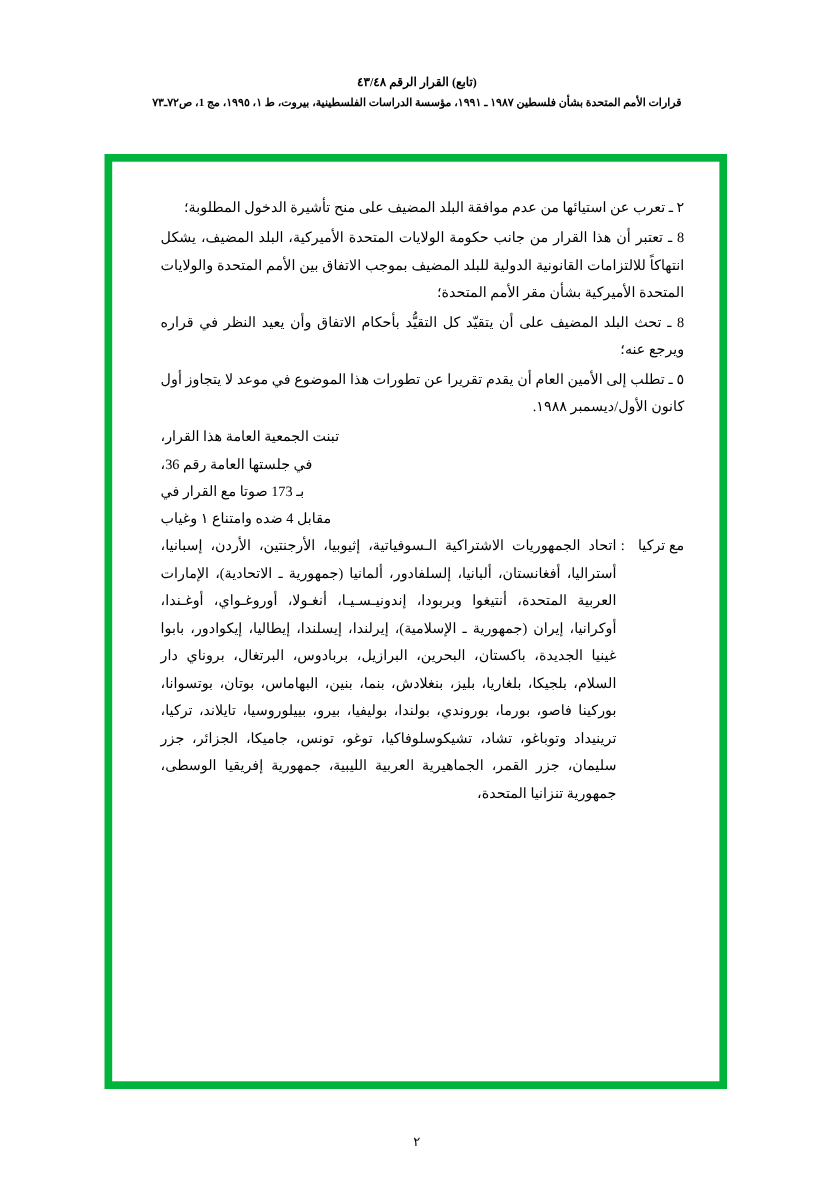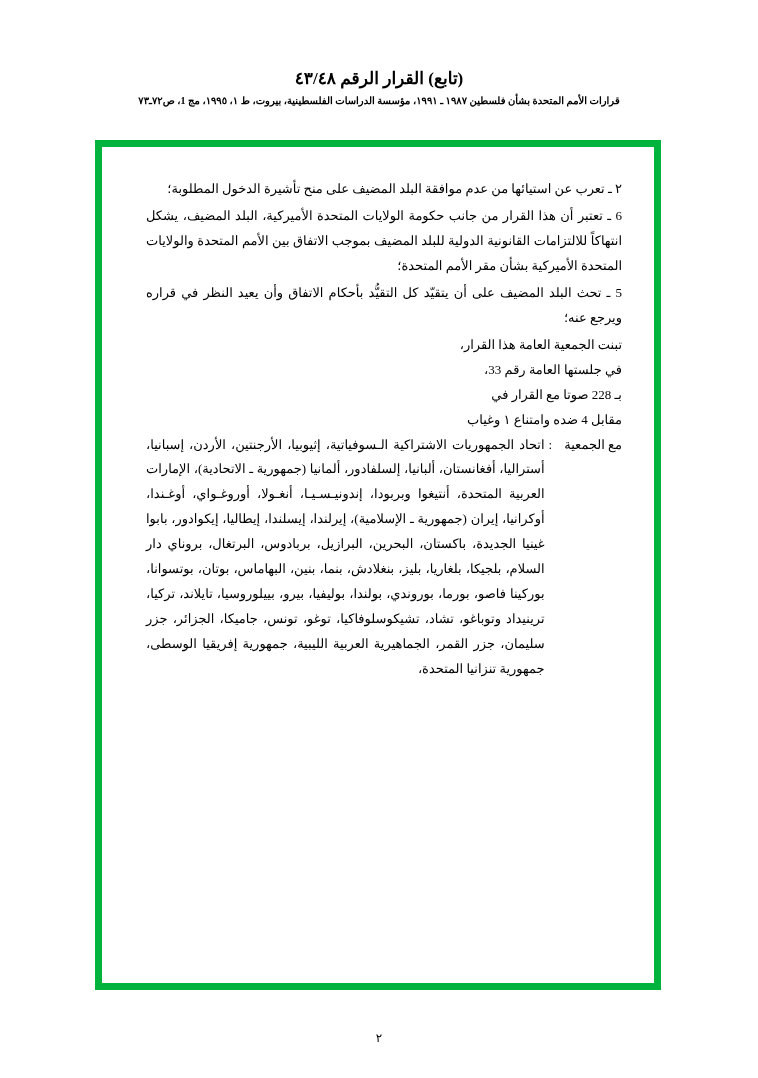--- a/index.html
+++ b/index.html
@@ -16,21 +16,21 @@
     overflow: hidden;
   }
   .header {
     position: absolute;
     top: 68px;
     left: 0;
     right: 0;
     text-align: center;
   }
   .header-title {
-    font-size: 17px;
+    font-size: 11px;
     font-weight: bold;
     color: #000;
     letter-spacing: 0;
     margin-bottom: 6px;
     direction: rtl;
   }
   .header-sub {
     font-size: 10px;
     font-weight: bold;
     color: #000;
@@ -62,21 +62,21 @@
     text-align: justify;
     text-align-last: right;
   }
   .para {
     margin: 0 0 2px 0;
   }
   .vote-block {
     direction: rtl;
     font-size: 13px;
     line-height: 1.92;
-    text-align: right;
+    text-align: left;
   }
   .vote-block div {
     white-space: nowrap;
   }
   .res-row {
     display: flex;
     direction: rtl;
     font-size: 13px;
     line-height: 1.92;
   }
@@ -112,33 +112,34 @@
   <div class="header">
     <div class="header-title">(تابع) القرار الرقم ٤٣/٤٨</div>
     <div class="header-sub">قرارات الأمم المتحدة بشأن فلسطين ١٩٨٧ ـ ١٩٩١، مؤسسة الدراسات الفلسطينية، بيروت، ط ١، ١٩٩٥، مج 1، ص٧٢ـ٧٣</div>
   </div>
 
   <div class="frame">
     <div class="frame-inner">
 
       <div class="body-text">
         <p class="para">٢ ـ تعرب عن استيائها من عدم موافقة البلد المضيف على منح تأشيرة الدخول المطلوبة؛</p>
-        <p class="para">6 ـ تعتبر أن هذا القرار من جانب حكومة الولايات المتحدة الأميركية، البلد المضيف، يشكل انتهاكاً للالتزامات القانونية الدولية للبلد المضيف بموجب الاتفاق بين الأمم المتحدة والولايات المتحدة الأميركية بشأن مقر الأمم المتحدة؛</p>
-        <p class="para">5 ـ تحث البلد المضيف على أن يتقيّد كل التقيُّد بأحكام الاتفاق وأن يعيد النظر في قراره ويرجع عنه؛</p>
+        <p class="para">8 ـ تعتبر أن هذا القرار من جانب حكومة الولايات المتحدة الأميركية، البلد المضيف، يشكل انتهاكاً للالتزامات القانونية الدولية للبلد المضيف بموجب الاتفاق بين الأمم المتحدة والولايات المتحدة الأميركية بشأن مقر الأمم المتحدة؛</p>
+        <p class="para">8 ـ تحث البلد المضيف على أن يتقيّد كل التقيُّد بأحكام الاتفاق وأن يعيد النظر في قراره ويرجع عنه؛</p>
+        <p class="para">٥ ـ تطلب إلى الأمين العام أن يقدم تقريرا عن تطورات هذا الموضوع في موعد لا يتجاوز أول كانون الأول/ديسمبر ١٩٨٨.</p>
       </div>
 
       <div class="vote-block">
         <div>تبنت الجمعية العامة هذا القرار،</div>
-        <div>في جلستها العامة رقم 33،</div>
-        <div>بـ 228 صوتا مع القرار في</div>
+        <div>في جلستها العامة رقم 36،</div>
+        <div>بـ 173 صوتا مع القرار في</div>
         <div>مقابل 4 ضده وامتناع ١ وغياب</div>
       </div>
 
       <div class="res-row">
-        <div class="res-label">مع الجمعية</div>
+        <div class="res-label">مع تركيا</div>
         <div class="res-colon">:</div>
         <div class="res-list">اتحاد الجمهوريات الاشتراكية الـسوفياتية، إثيوبيا، الأرجنتين، الأردن، إسبانيا، أستراليا، أفغانستان، ألبانيا، إلسلفادور، ألمانيا (جمهورية ـ الاتحادية)، الإمارات العربية المتحدة، أنتيغوا وبربودا، إندونيـسـيـا، أنغـولا، أوروغـواي، أوغـندا، أوكرانيا، إيران (جمهورية ـ الإسلامية)، إيرلندا، إيسلندا، إيطاليا، إيكوادور، بابوا غينيا الجديدة، باكستان، البحرين، البرازيل، بربادوس، البرتغال، بروناي دار السلام، بلجيكا، بلغاريا، بليز، بنغلادش، بنما، بنين، البهاماس، بوتان، بوتسوانا، بوركينا فاصو، بورما، بوروندي، بولندا، بوليفيا، بيرو، بييلوروسيا، تايلاند، تركيا، ترينيداد وتوباغو، تشاد، تشيكوسلوفاكيا، توغو، تونس، جاميكا، الجزائر، جزر سليمان، جزر القمر، الجماهيرية العربية الليبية، جمهورية إفريقيا الوسطى، جمهورية تنزانيا المتحدة،</div>
       </div>
 
     </div>
   </div>
 
   <div class="footer">
     <span>٢</span>
   </div>

